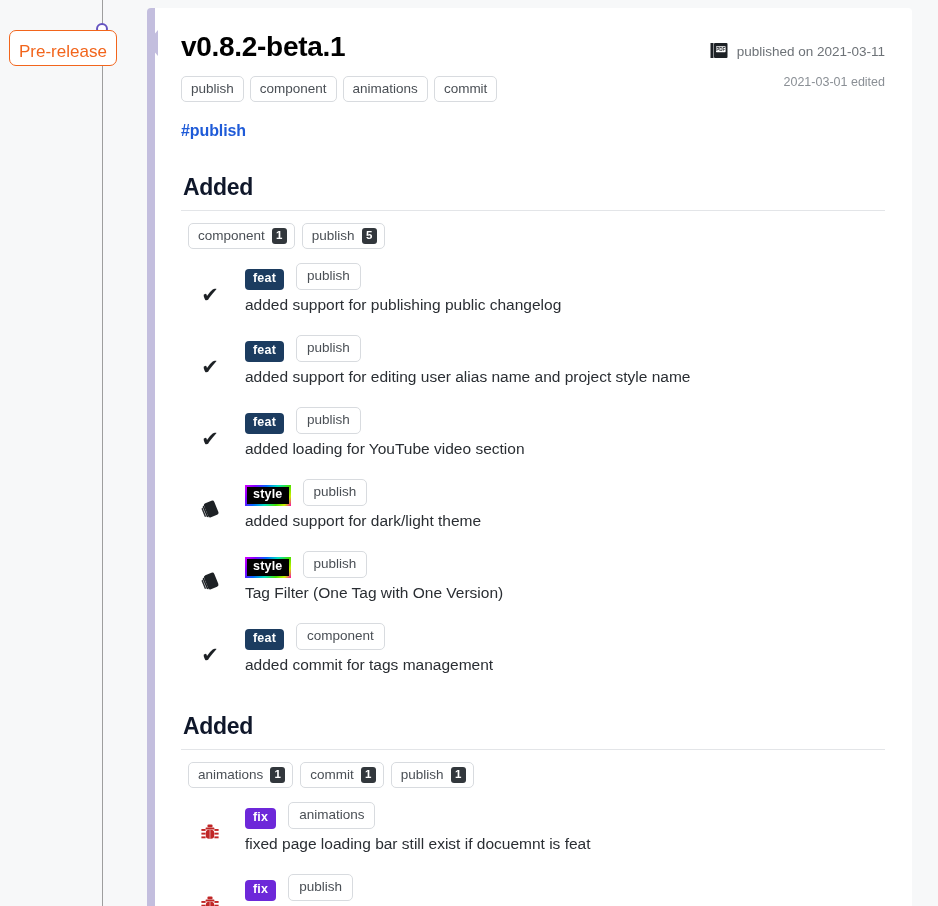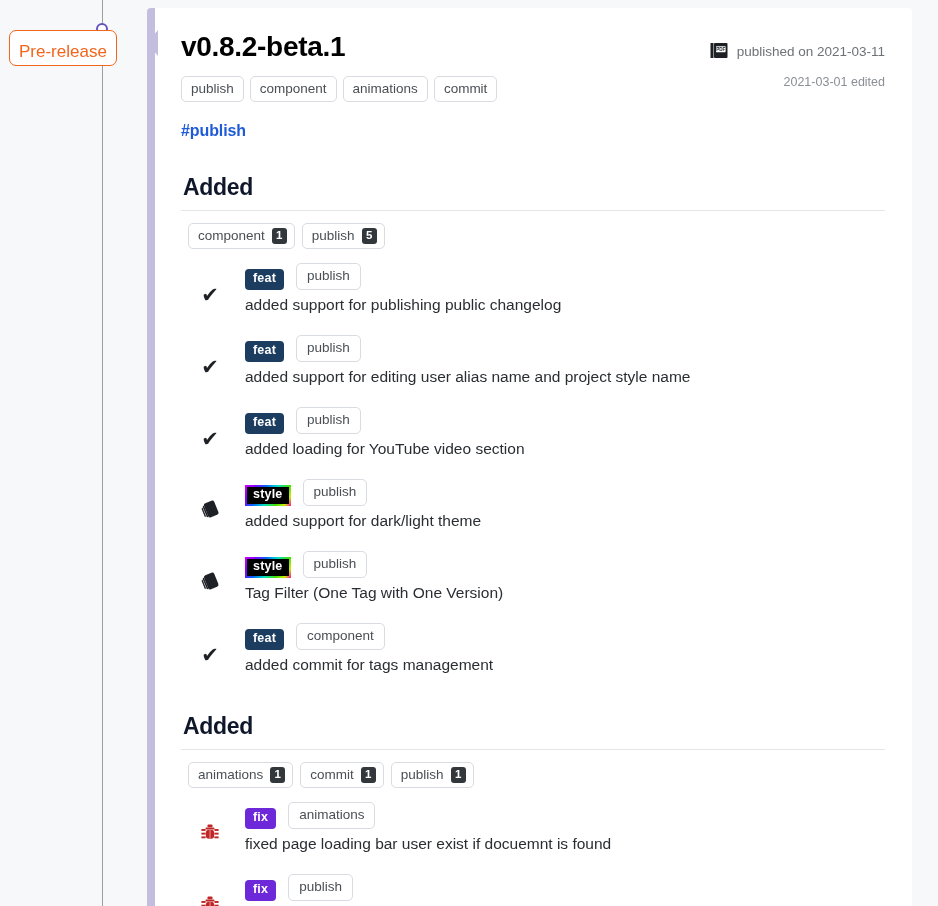--- a/index.html
+++ b/index.html
@@ -423,21 +423,21 @@
                 <rect x="1.4" y="9.7" width="4.2" height="1.9" fill="#c02626"></rect>
                 <rect x="14.4" y="9.7" width="4.2" height="1.9" fill="#c02626"></rect>
                 <rect x="1.4" y="13.4" width="4.2" height="1.9" fill="#c02626"></rect>
                 <rect x="14.4" y="13.4" width="4.2" height="1.9" fill="#c02626"></rect>
               </svg>
             </span>
             <div class="item-badges">
               <span class="type-badge type-fix">fix</span>
               <span class="scope-badge">animations</span>
             </div>
-            <div class="item-text">fixed page loading bar user exist if docuemnt is found</div>
+            <div class="item-text">fixed page loading bar still exist if docuemnt is feat</div>
           </div>
 
           <div class="item">
             <span class="item-icon icon-bug">
               <svg width="20" height="20" viewBox="0 0 20 20" aria-hidden="true">
                 <rect x="7.4" y="1.6" width="5.2" height="2.6" rx="1.2" fill="#c02626"></rect>
                 <rect x="5.6" y="4.4" width="8.8" height="2" rx="0.7" fill="#c02626"></rect>
                 <rect x="5.8" y="6.8" width="8.4" height="9" rx="3.2" fill="#c02626"></rect>
                 <rect x="9.5" y="6.8" width="1" height="9" fill="#f7f8f9" opacity="0.55"></rect>
                 <rect x="1.4" y="6.0" width="4.2" height="1.9" fill="#c02626"></rect>

